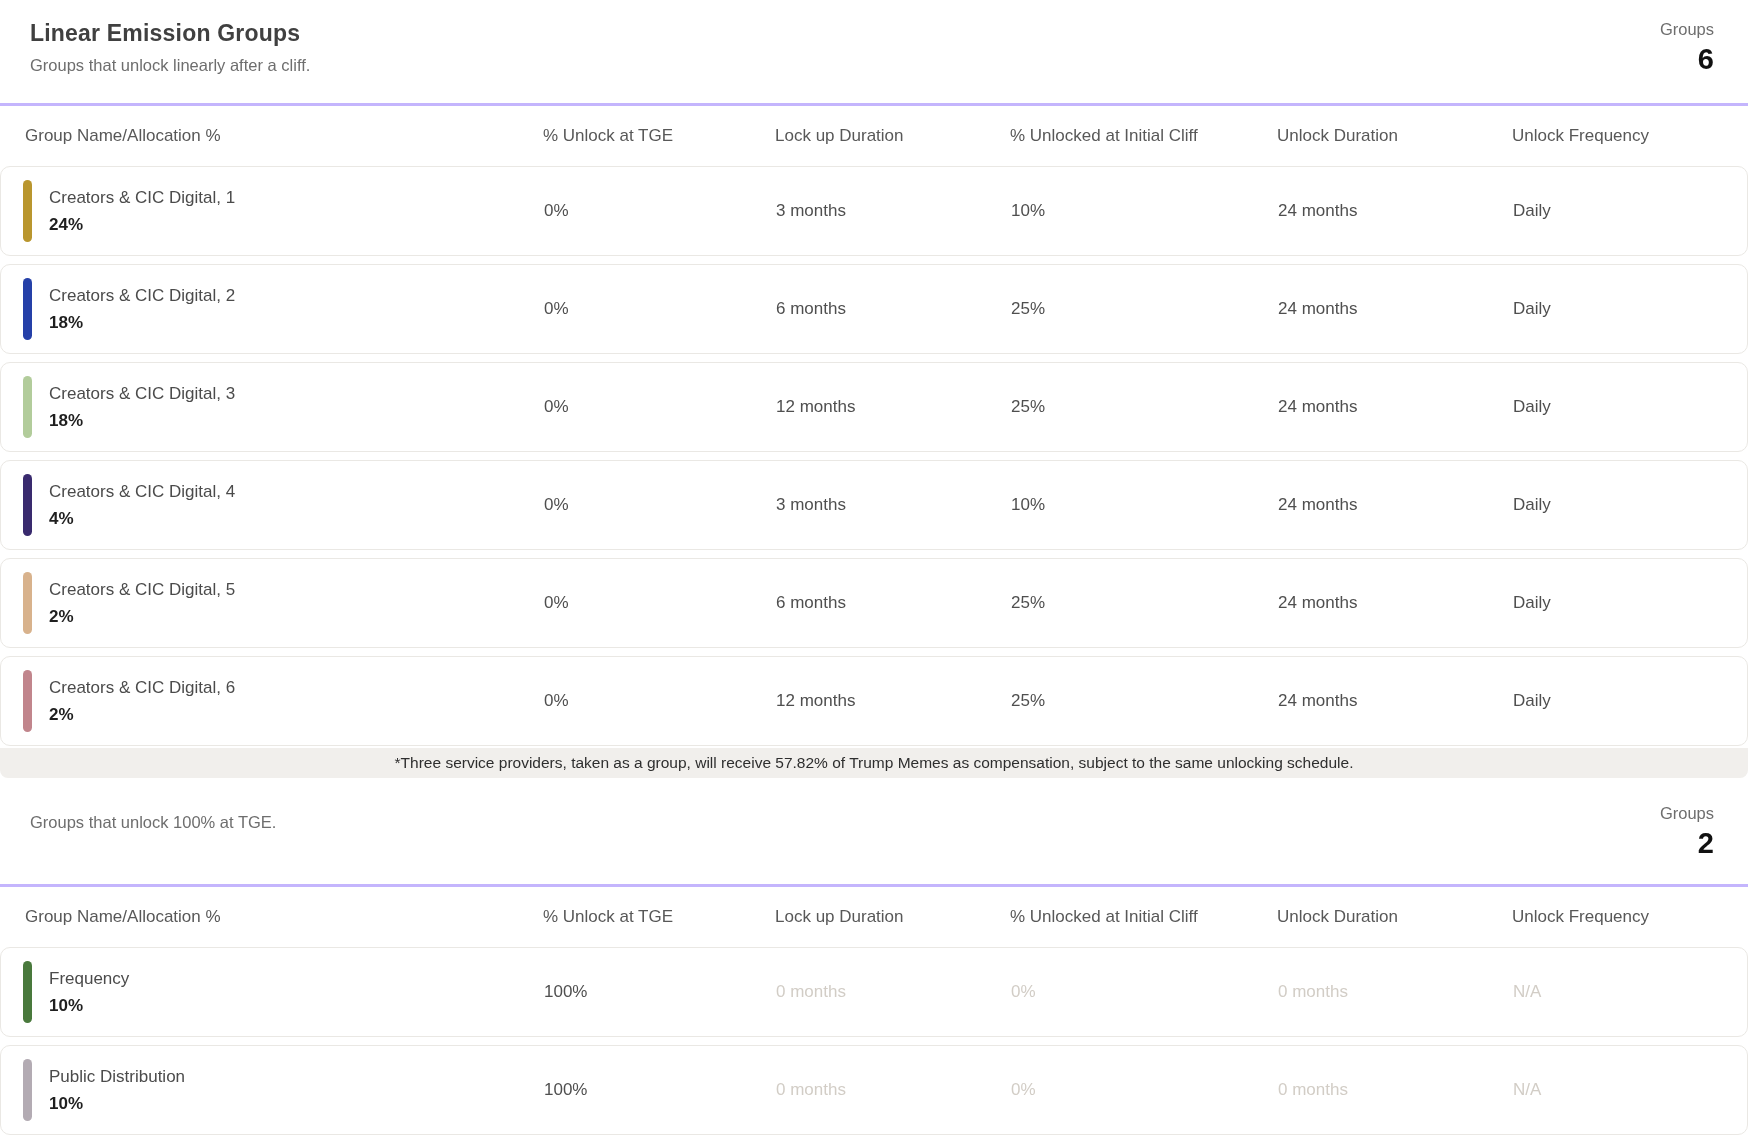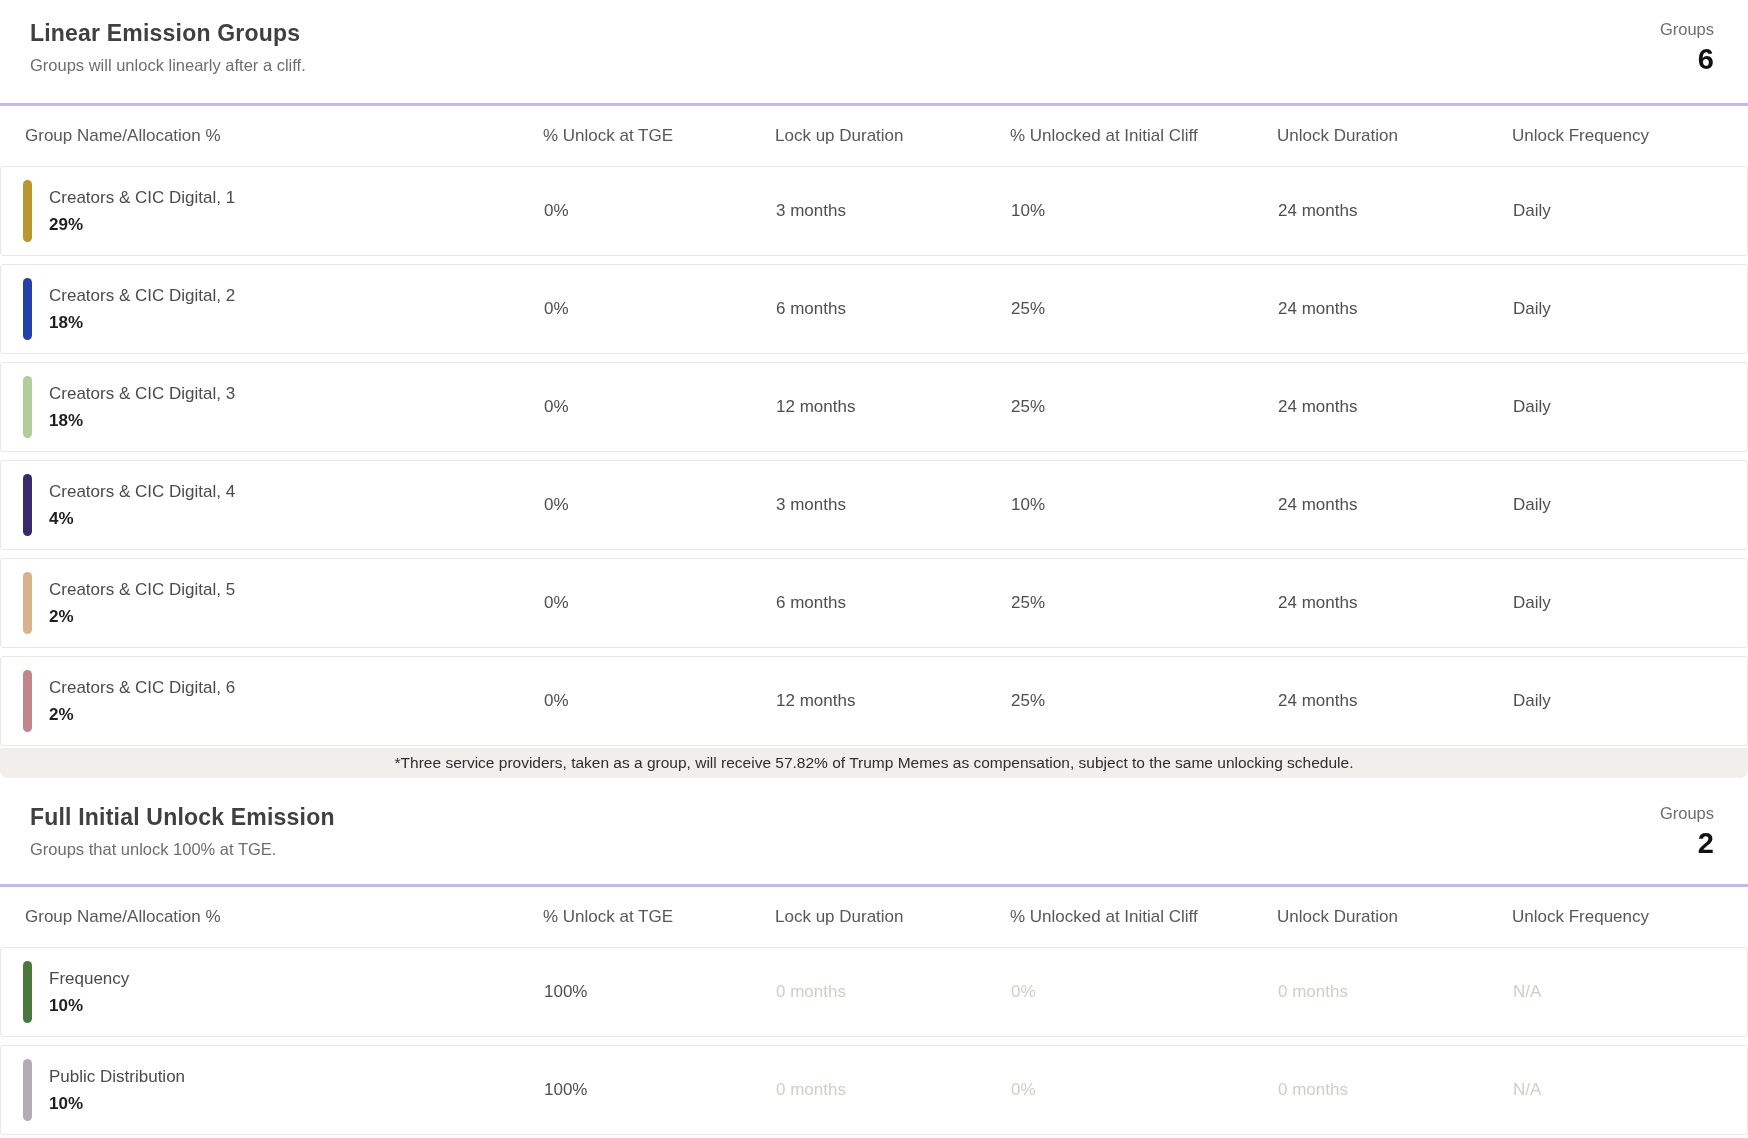--- a/index.html
+++ b/index.html
@@ -40,21 +40,21 @@
   }
   .hdr-row.second { margin-top: 24px; }
   .hdr-cell { font-size: 17px; color: #585858; }
   .hdr-cell.first { padding-left: 25px; }
 
   
   .rows { padding: 0; }
   .row {
     height: 90px;
     border: 1px solid #eae8e4;
-    border-radius: 3px;
+    border-radius: 10px;
     margin-bottom: 8px;
     background: #fff;
   }
   .row:last-child { margin-bottom: 0; }
   .name-cell { display: flex; align-items: center; padding-left: 22px; height: 100%; }
   .alloc-bar {
     width: 9px; height: 62px; border-radius: 5px;
     flex: 0 0 9px; margin-right: 17px;
   }
   .name-stack .g-name { font-size: 17px; color: #4b4b4b; }
@@ -73,21 +73,21 @@
 </style>
 </head>
 <body>
 
 <div class="page">
 
   <div class="section">
     <div class="section-head">
       <div class="titles">
         <div class="title">Linear Emission Groups</div>
-        <div class="subtitle">Groups will unlock linearly after a cliff.</div>
+        <div class="subtitle">Groups that unlock linearly after a cliff.</div>
       </div>
       <div class="groups-box">
         <div class="g-label">Groups</div>
         <div class="g-count">6</div>
       </div>
     </div>
 
     <div class="grid hdr-row">
       <div class="hdr-cell first">Group Name/Allocation %</div>
       <div class="hdr-cell">% Unlock at TGE</div>
@@ -97,21 +97,21 @@
       <div class="hdr-cell">Unlock Frequency</div>
     </div>
 
     <div class="rows">
 
       <div class="grid row">
         <div class="name-cell">
           <span class="alloc-bar" style="background-color: rgb(185, 150, 46);"></span>
           <span class="name-stack">
             <span class="g-name" style="display:block">Creators &amp; CIC Digital, 1</span>
-            <span class="g-alloc" style="display:block">29%</span>
+            <span class="g-alloc" style="display:block">24%</span>
           </span>
         </div>
         <div class="cell">0%</div>
         <div class="cell">3 months</div>
         <div class="cell">10%</div>
         <div class="cell">24 months</div>
         <div class="cell">Daily</div>
       </div>
 
       <div class="grid row">
@@ -190,21 +190,20 @@
       </div>
 
     </div>
 
     <div class="footnote">*Three service providers, taken as a group, will receive 57.82% of Trump Memes as compensation, subject to the same unlocking schedule.</div>
   </div>
 
   <div class="section">
     <div class="section-head" style="padding-top:26px;">
       <div class="titles">
-        <div class="title">Full Initial Unlock Emission</div>
         <div class="subtitle">Groups that unlock 100% at TGE.</div>
       </div>
       <div class="groups-box">
         <div class="g-label">Groups</div>
         <div class="g-count">2</div>
       </div>
     </div>
 
     <div class="grid hdr-row second">
       <div class="hdr-cell first">Group Name/Allocation %</div>

